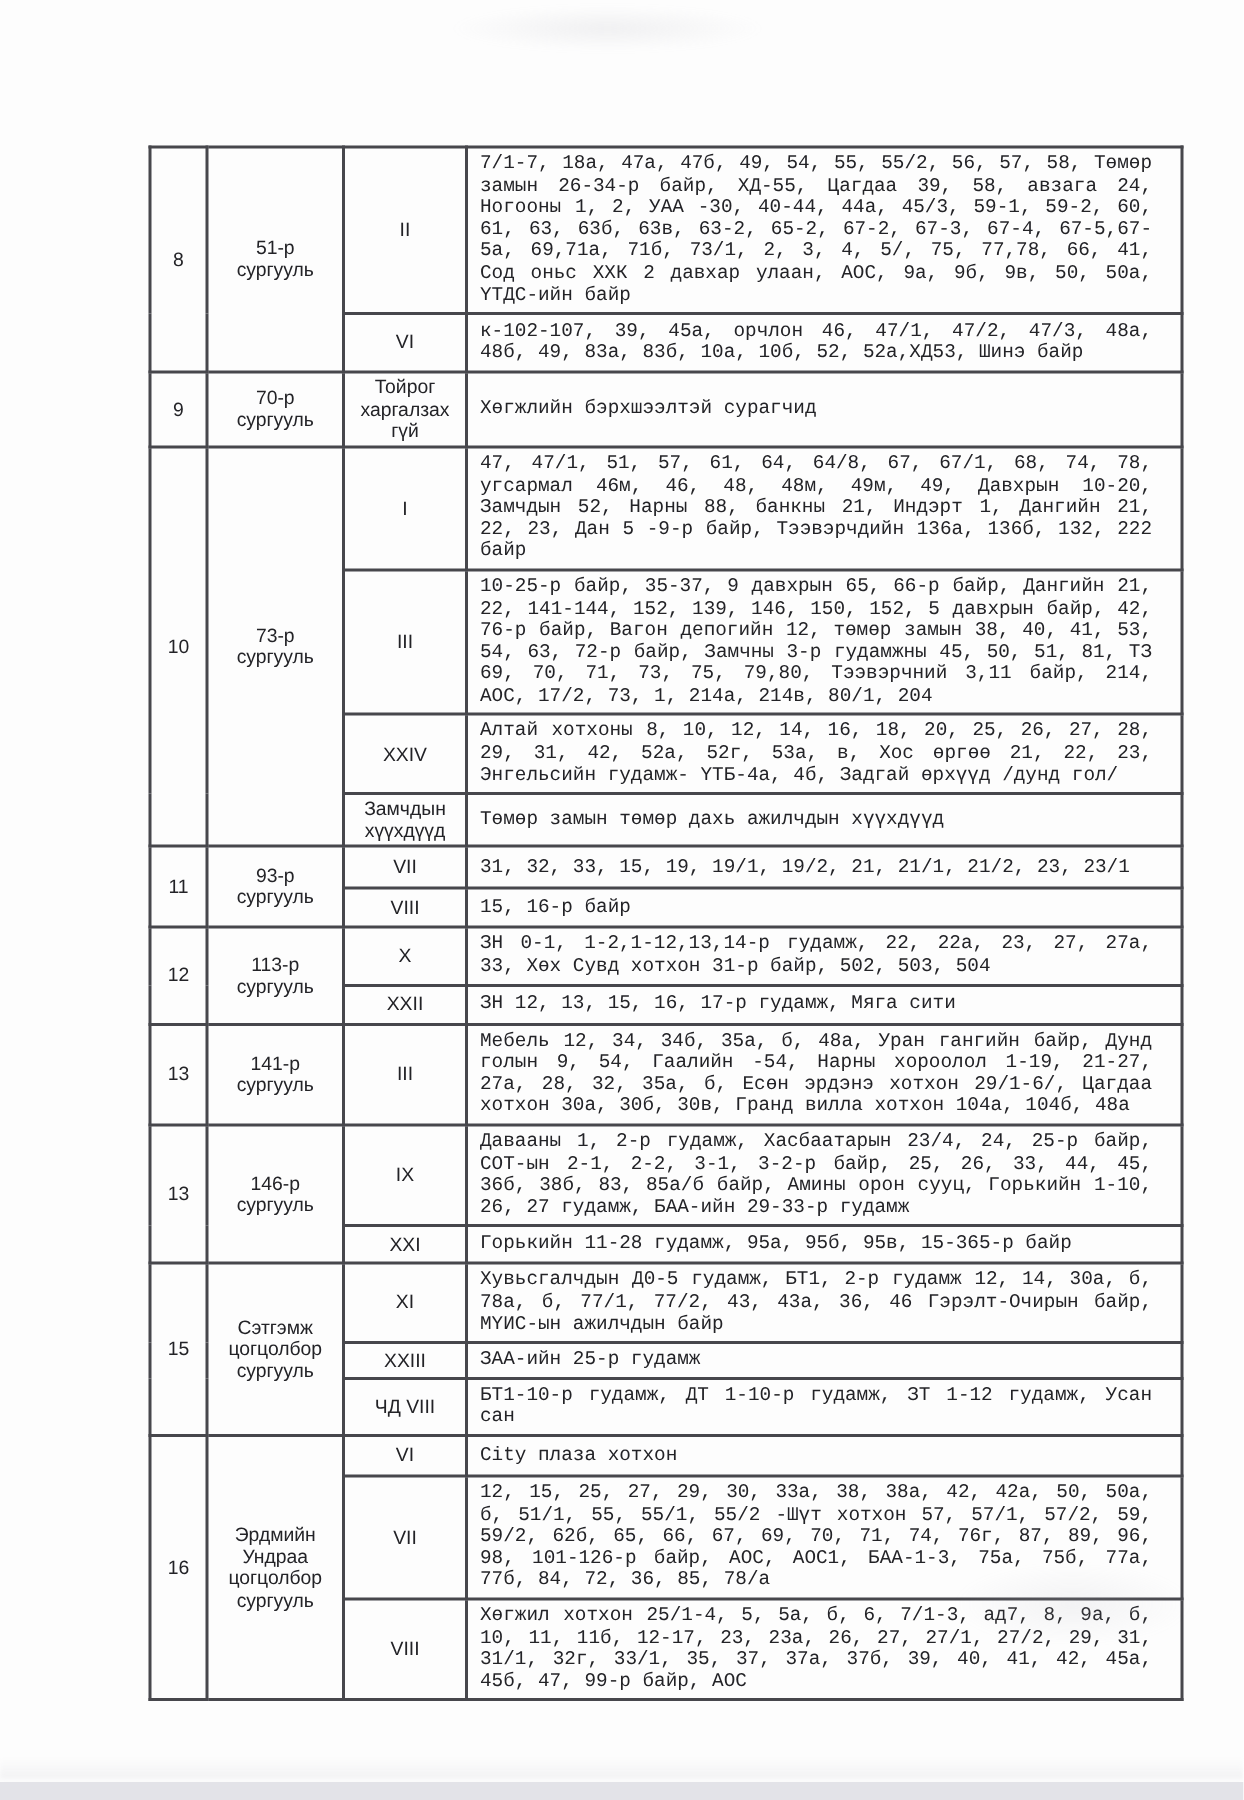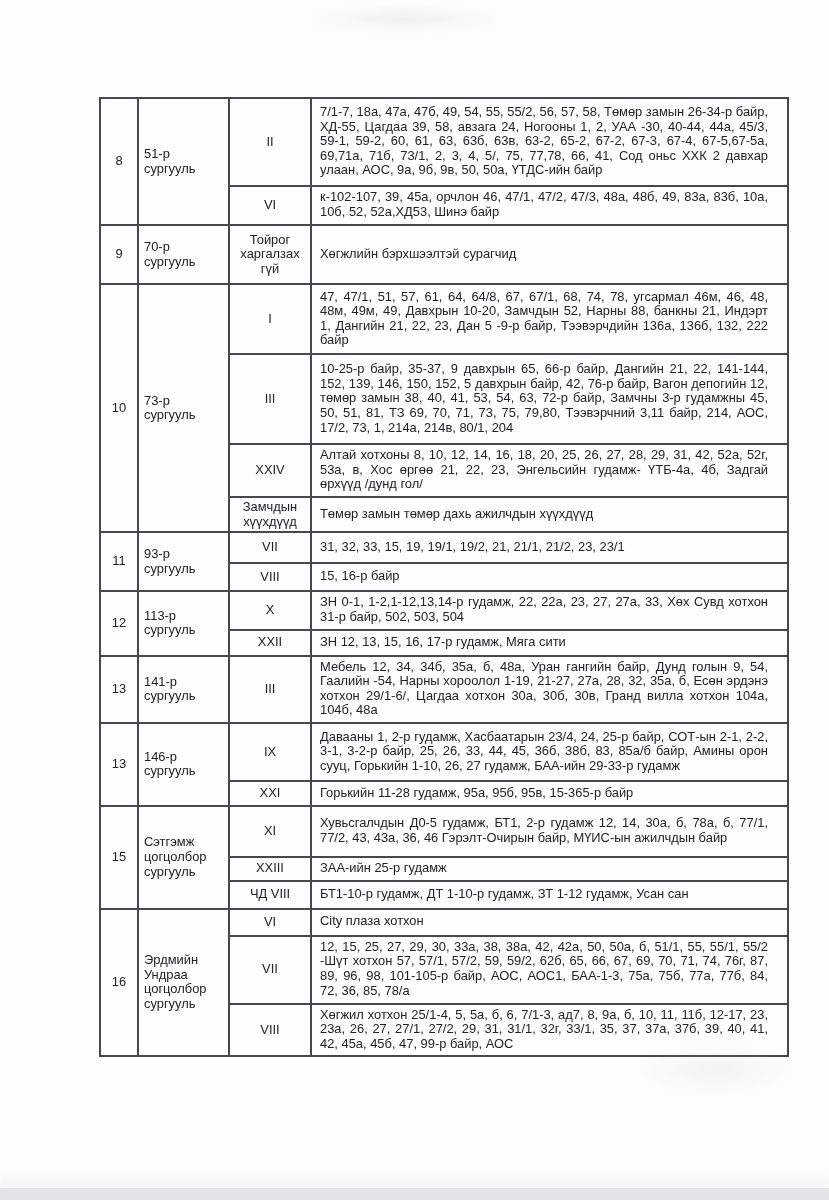--- a/index.html
+++ b/index.html
@@ -27,25 +27,26 @@
     color:#232327;
   }
   table.doc td {
     border:2px solid #47474c;
     font-size:12.9px;
     line-height:14.6px;
     vertical-align:middle;
     word-wrap:break-word;
   }
   td.no      { text-align:center; padding:2px 2px; }
-  td.school  { text-align:left; padding:14px 5px; }
+  td.school  { text-align:center; padding:2px 5px; }
   td.district{ text-align:center; padding:2px 3px; }
   td.addresses{
     text-align:justify;
     padding:3px 19px 4px 8px;
+    font-family:Liberation Mono, monospace;
   }
   
   .artifact { position:absolute; pointer-events:none; }
   .smudge-top {
     left:300px; top:4px; width:210px; height:30px;
     background:radial-gradient(ellipse at center, rgba(175,175,185,0.16), rgba(255,255,255,0) 70%);
     filter:blur(2px);
   }
   .smudge-bottom-right {
     left:635px; top:1042px; width:160px; height:55px;
@@ -163,21 +164,21 @@
             <td class="addresses">БТ1-10-р гудамж, ДТ 1-10-р гудамж, ЗТ 1-12 гудамж, Усан сан</td>
           </tr>
           <tr style="height: 27px;">
             <td class="no" rowspan="3">16</td>
             <td class="school" rowspan="3">Эрдмийн Ундраа цогцолбор сургууль</td>
             <td class="district">VI</td>
             <td class="addresses">City плаза хотхон</td>
           </tr>
           <tr style="height: 68px;">
             <td class="district">VII</td>
-            <td class="addresses">12, 15, 25, 27, 29, 30, 33а, 38, 38а, 42, 42а, 50, 50а, б, 51/1, 55, 55/1, 55/2 -Шүт хотхон 57, 57/1, 57/2, 59, 59/2, 62б, 65, 66, 67, 69, 70, 71, 74, 76г, 87, 89, 96, 98, 101-105-р байр, АОС, АОС1, БАА-1-3, 75а, 75б, 77а, 77б, 84, 72, 36, 85, 78/а</td>
+            <td class="addresses">12, 15, 25, 27, 29, 30, 33а, 38, 38а, 42, 42а, 50, 50а, б, 51/1, 55, 55/1, 55/2 -Шүт хотхон 57, 57/1, 57/2, 59, 59/2, 62б, 65, 66, 67, 69, 70, 71, 74, 76г, 87, 89, 96, 98, 101-126-р байр, АОС, АОС1, БАА-1-3, 75а, 75б, 77а, 77б, 84, 72, 36, 85, 78/а</td>
           </tr>
           <tr style="height: 50px;">
             <td class="district">VIII</td>
             <td class="addresses">Хөгжил хотхон 25/1-4, 5, 5а, б, 6, 7/1-3, ад7, 8, 9а, б, 10, 11, 11б, 12-17, 23, 23а, 26, 27, 27/1, 27/2, 29, 31, 31/1, 32г, 33/1, 35, 37, 37а, 37б, 39, 40, 41, 42, 45а, 45б, 47, 99-р байр, АОС</td>
           </tr>
         </tbody>
     </table>
   </div>
 
   <div class="artifact smudge-bottom-right"></div>

